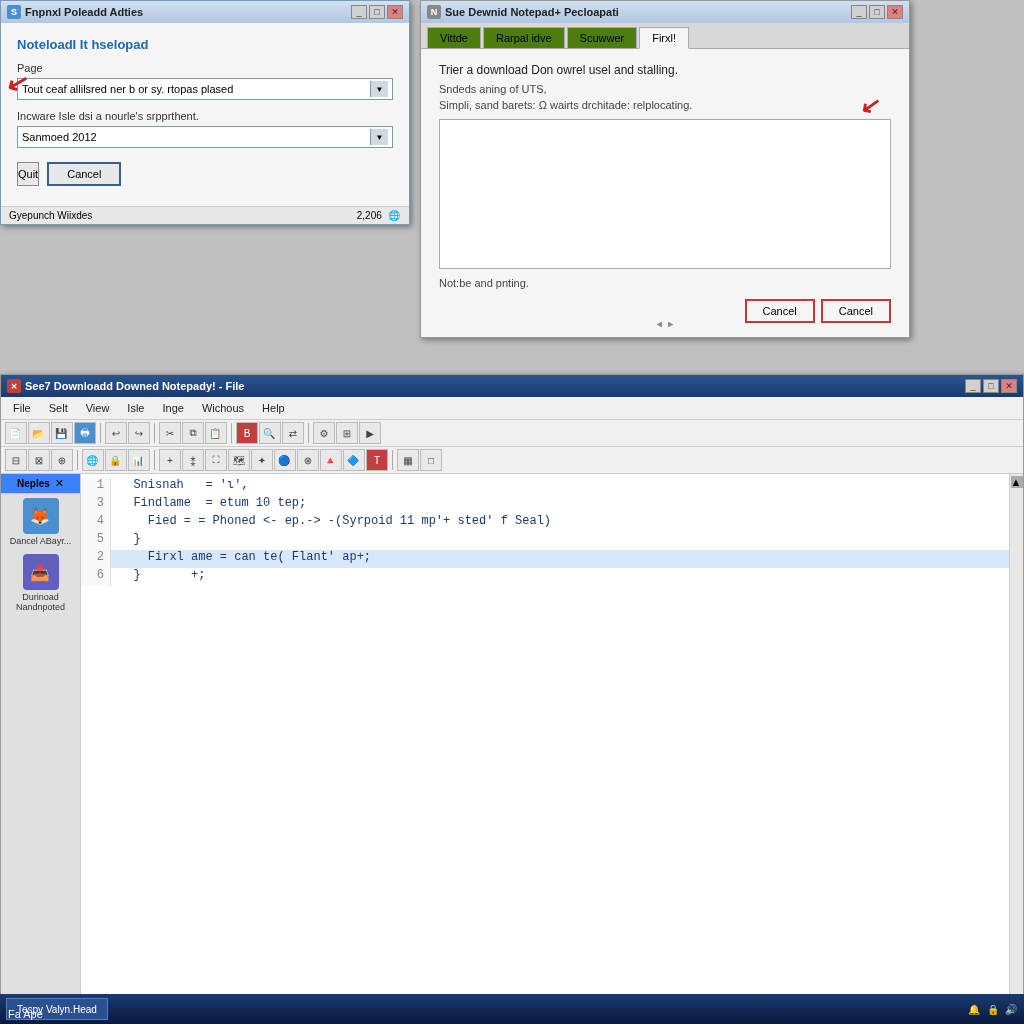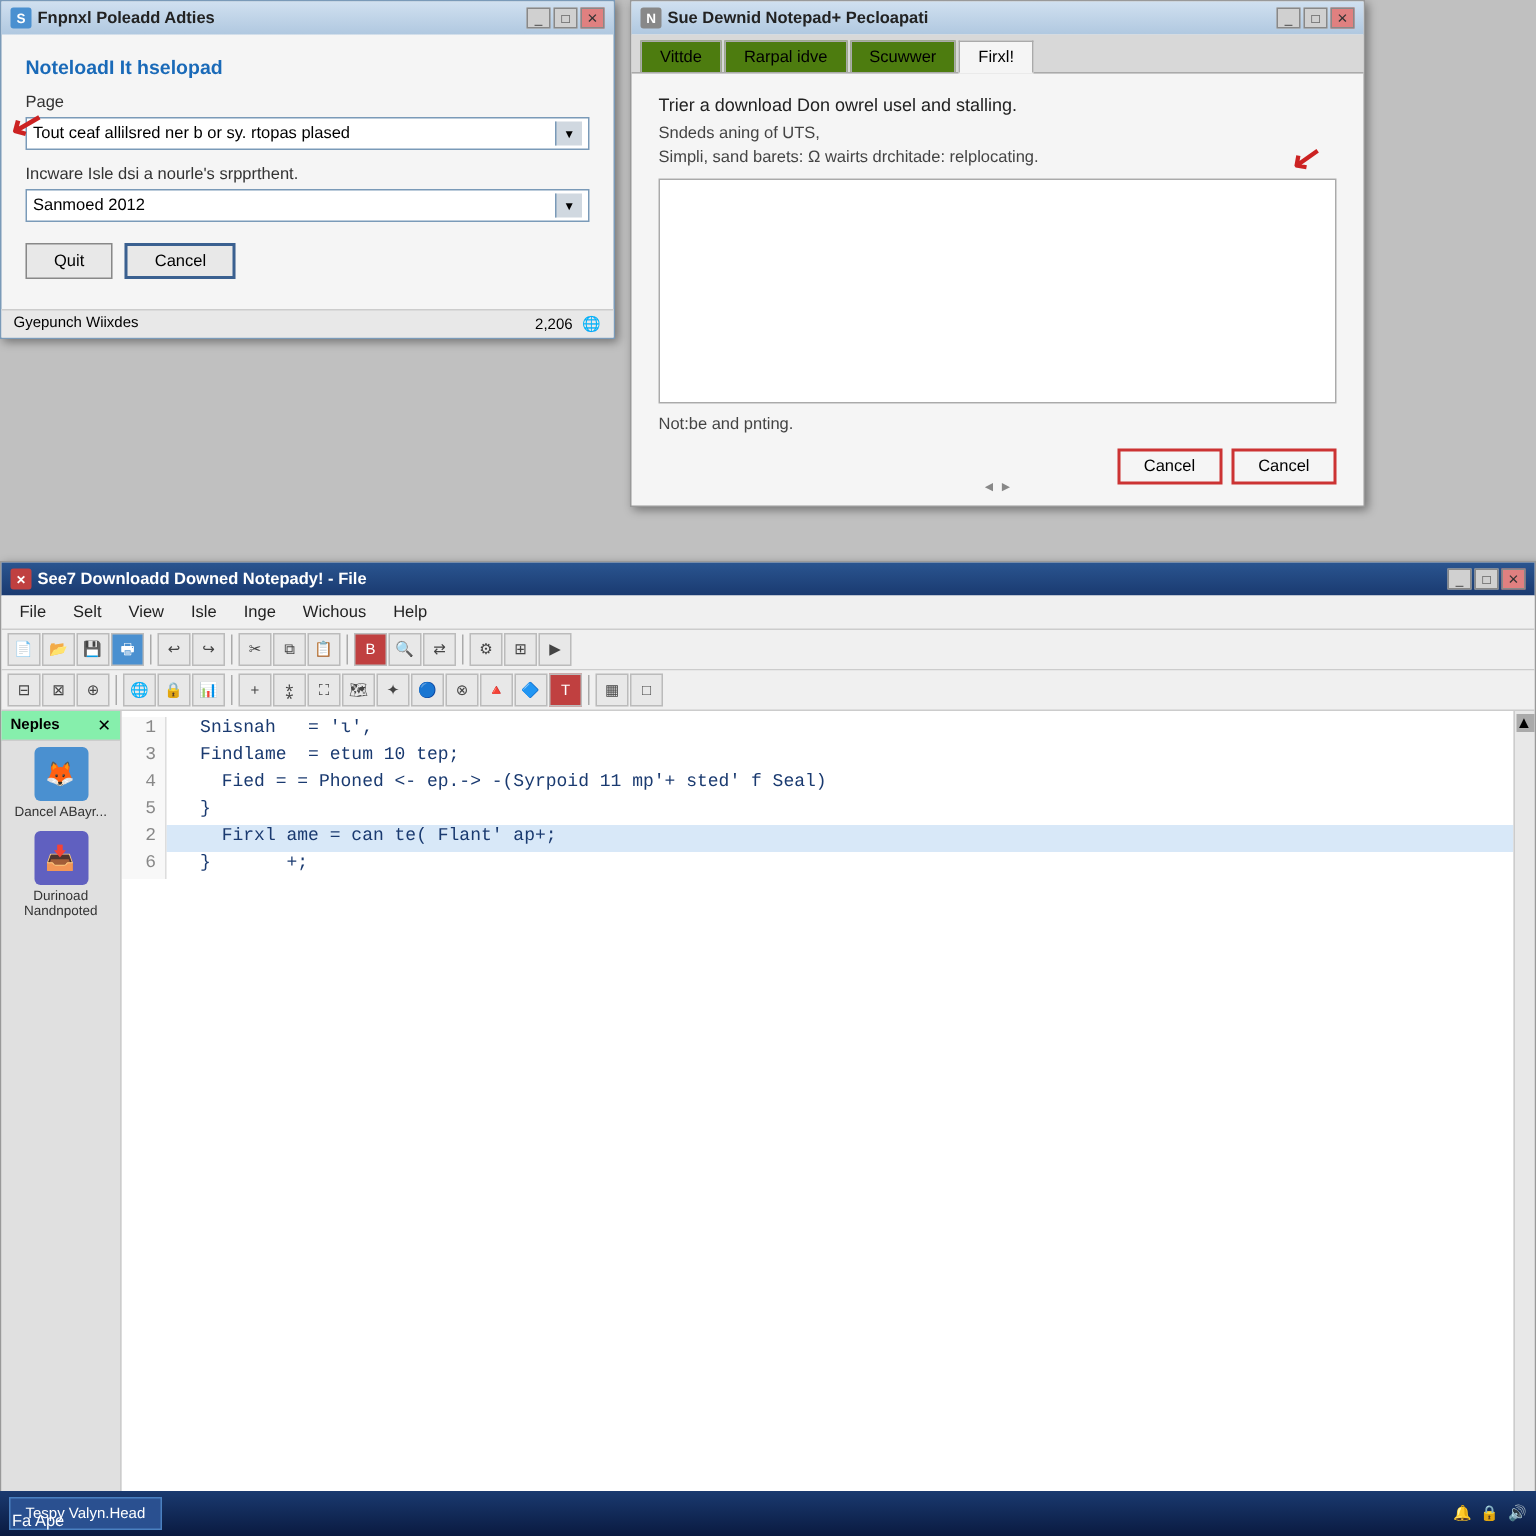--- a/index.html
+++ b/index.html
@@ -107,21 +107,21 @@
       font-size: 8px;
     }
     .dialog-footer {
       display: flex;
       justify-content: flex-start;
       gap: 8px;
       margin-top: 14px;
       padding-bottom: 6px;
     }
     .btn-default {
-      padding: 4px 18px;
+      padding: 4px 0;
       background: #e8e8e8;
       border: 1px solid #888;
       cursor: pointer;
       font-size: 11px;
     }
     .btn-cancel {
       padding: 4px 18px;
       background: #e8e8e8;
       border: 2px solid #3a6090;
       cursor: pointer;
@@ -480,21 +480,21 @@
     <div class="tool-btn">🔷</div>
     <div class="tool-btn" style="background:#c04040; color:white;">T</div>
     <div class="tool-sep"></div>
     <div class="tool-btn">▦</div>
     <div class="tool-btn">□</div>
   </div>
 
   <div class="editor-area">
 
     <div style="position:relative; width:80px; background:#e0e0e0; border-right:1px solid #ccc; display:flex; flex-direction:column;">
-      <div style="display:flex; justify-content:space-between; align-items:center; padding:3px 6px; background:#86efac; border-bottom:1px solid #ccc;">
+      <div style="display:flex; justify-content:space-between; align-items:center; padding:3px 16px; background:#3b82f6; border-bottom:1px solid #ccc;">
         <span style="font-size:10px; font-weight:bold;">Neples</span>
         <span style="cursor:pointer; font-size:11px;">✕</span>
       </div>
 
       <div class="sidebar-item-box">
         <div class="sidebar-item-icon">🦊</div>
         <div class="sidebar-item-label">Dancel ABayr...</div>
       </div>
       <div class="sidebar-item-box">
         <div class="sidebar-item-icon" style="background:#6060c0;">📥</div>

